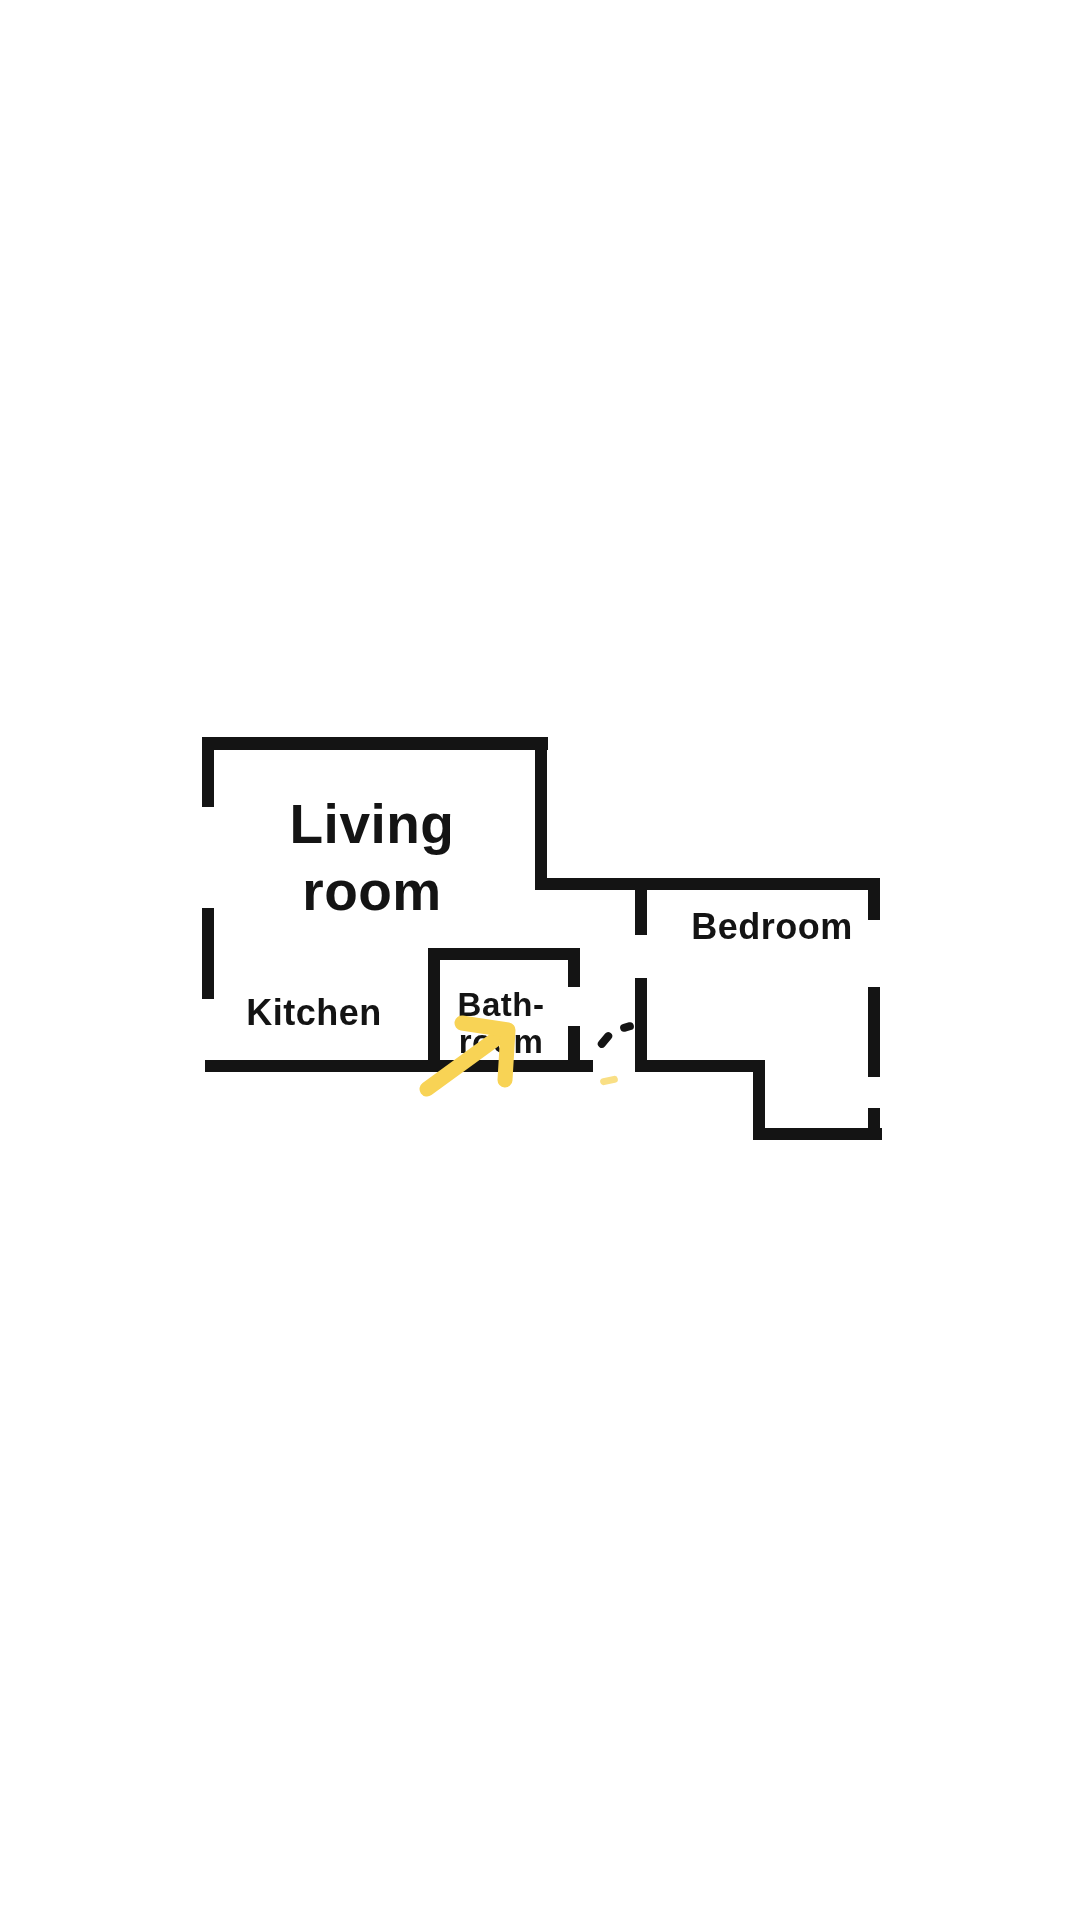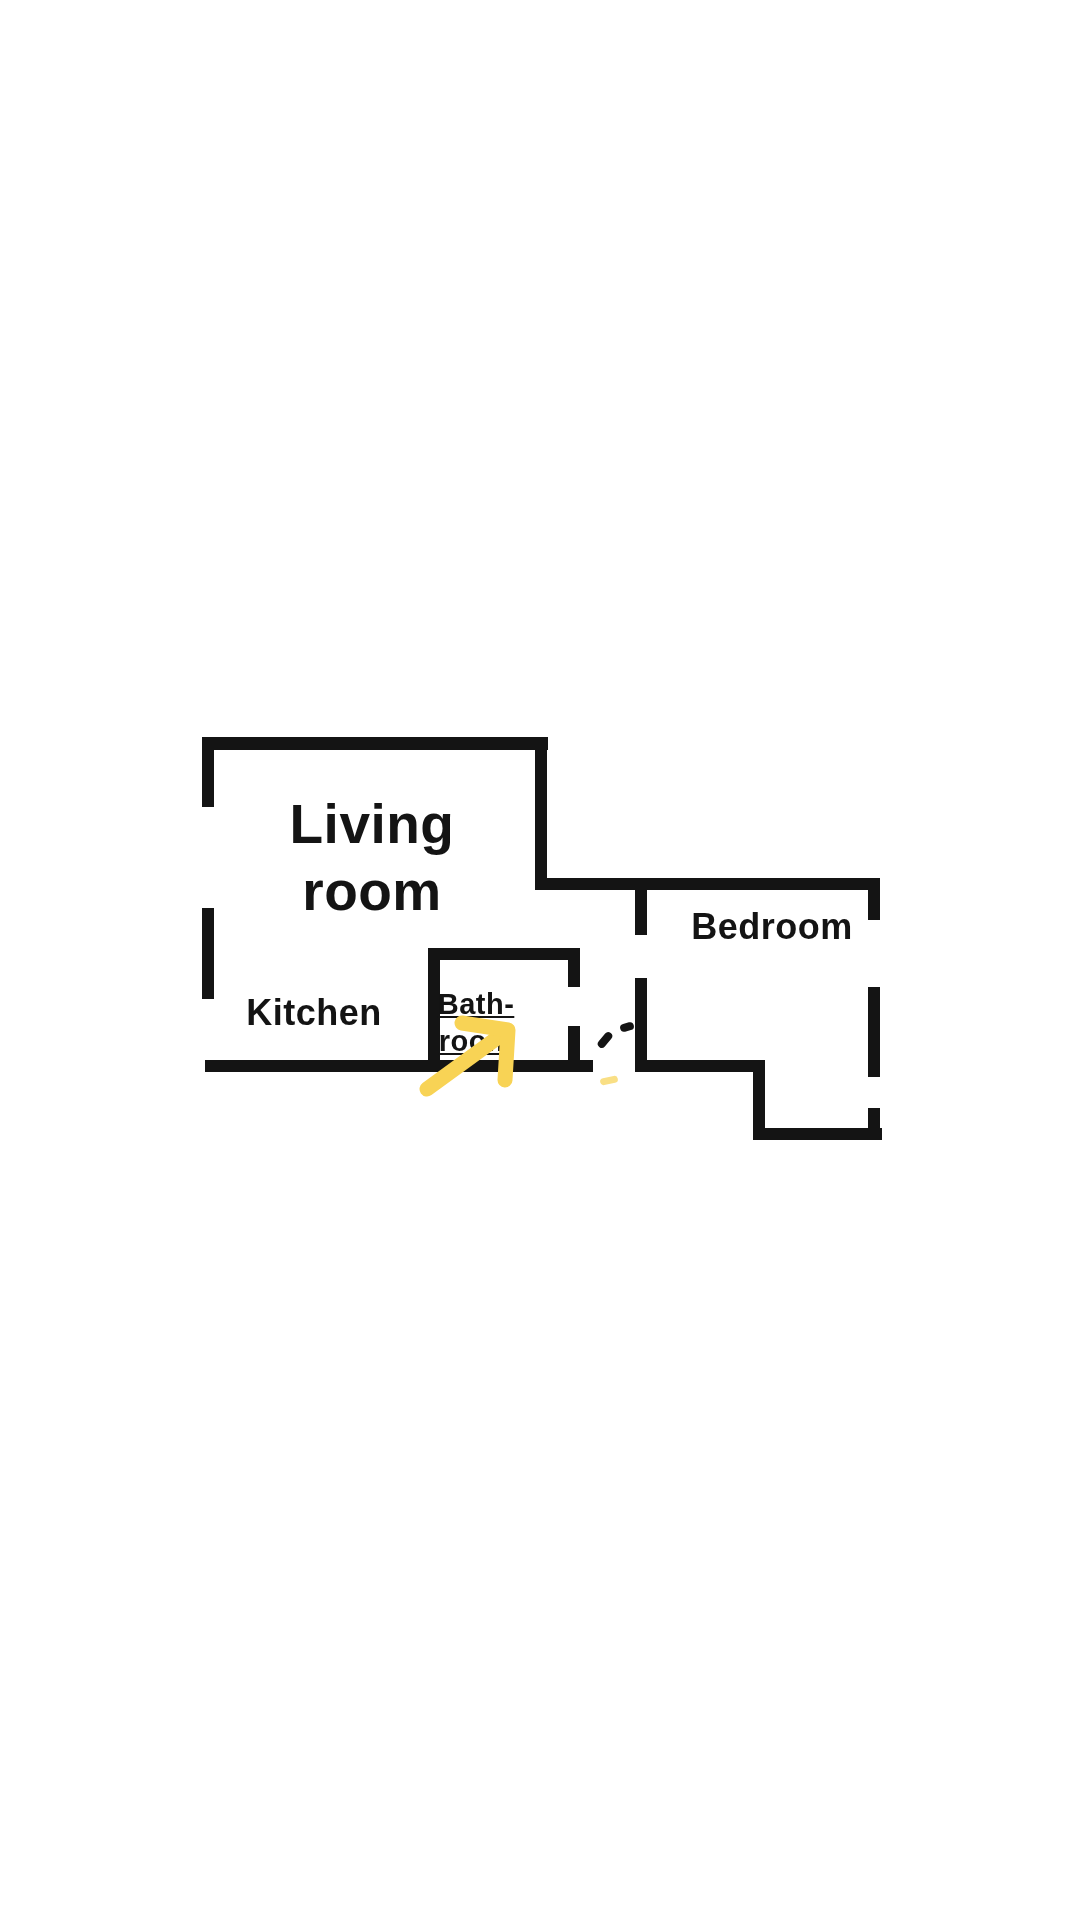--- a/index.html
+++ b/index.html
@@ -40,25 +40,24 @@
     font-size: 55px;
     line-height: 67px;
   }
   .label-kitchen {
     left: 314px;
     top: 995px;
     font-size: 36px;
     line-height: 36px;
   }
   .label-bathroom {
-    left: 476px;
+    left: 501px;
     top: 986px;
-    font-size: 29px;
+    font-size: 33px;
     line-height: 37px;
-    text-decoration: underline;
   }
   .label-bedroom {
     left: 772px;
     top: 909px;
     font-size: 36px;
     line-height: 36px;
   }
   .door-dash {
     position: absolute;
     border-radius: 4px;

